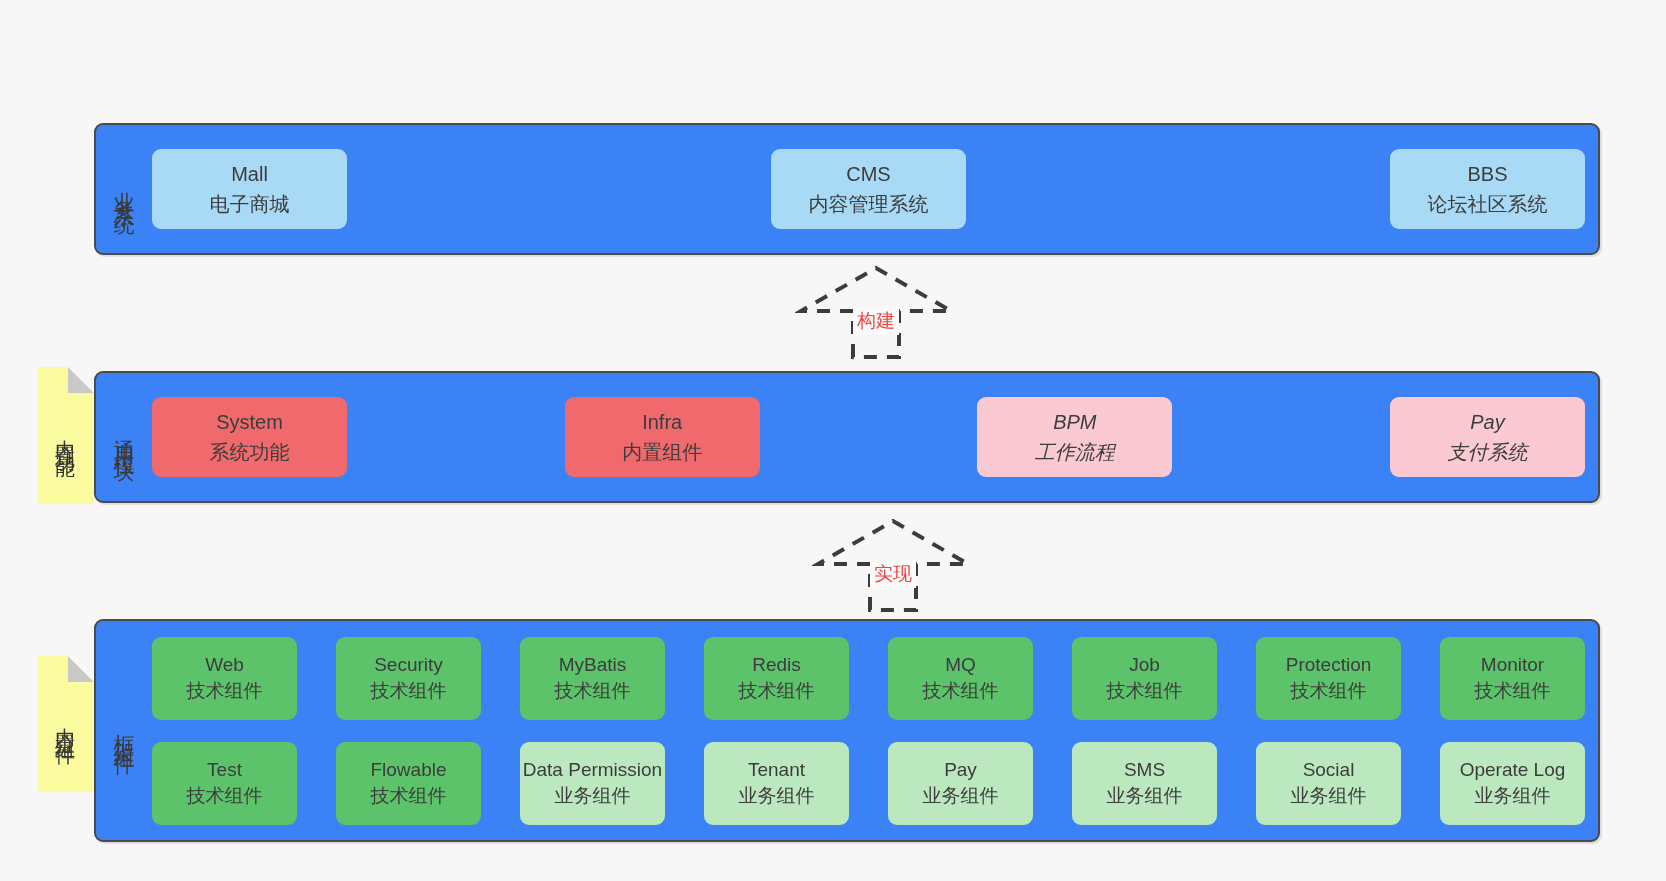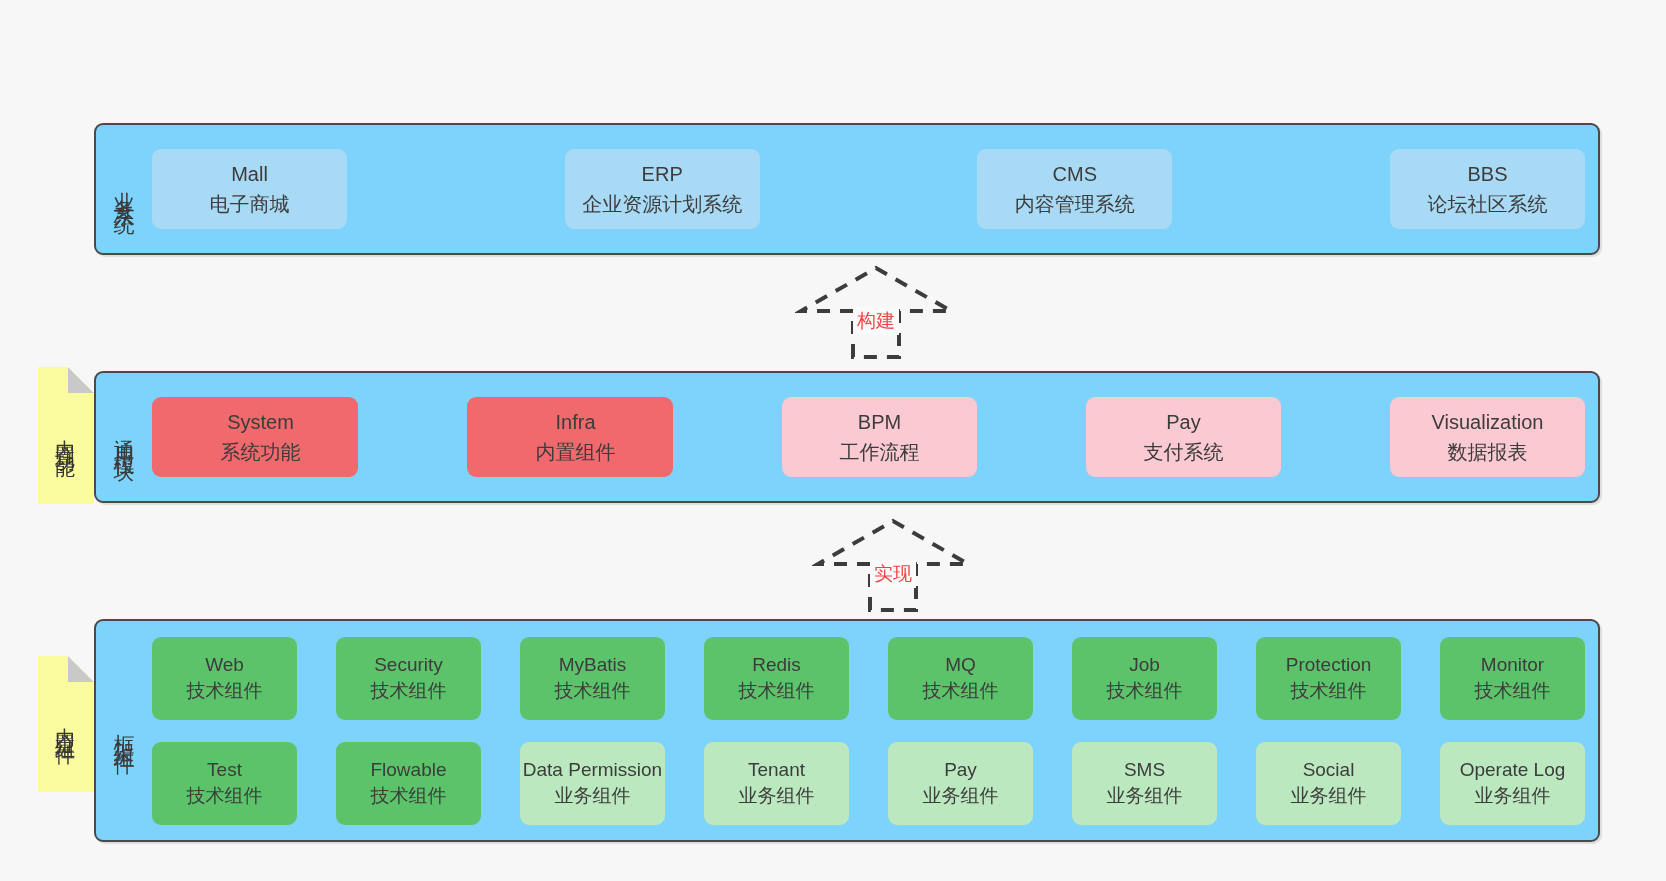--- a/index.html
+++ b/index.html
@@ -4,21 +4,21 @@
 <style>
   html,body{margin:0;padding:0;background:#f7f7f7;}
   .canvas{
     position:relative;width:1666px;height:881px;overflow:hidden;
     background:#f7f7f7;color:#3c3c3c;
     font-family:"Liberation Sans","DejaVu Sans",sans-serif;
   }
   
   .band{
     position:absolute;left:94px;width:1506px;box-sizing:border-box;
-    background:#7dd3fc;border:2px solid #4a4a4a;border-radius:9px;
+    background:#3b82f6;border:2px solid #4a4a4a;border-radius:9px;
     box-shadow:2px 2px 1px rgba(0,0,0,0.10);
     display:flex;align-items:stretch;
   }
   #band-business{top:123px;height:132px;}
   #band-modules{top:371px;height:132px;}
   #band-components{top:619px;height:223px;}
   .band-label{
     writing-mode:vertical-rl;text-orientation:upright;
     font-size:21px;letter-spacing:7px;color:#3a3a3a;
     margin:auto 4px auto 14px;white-space:nowrap;
@@ -34,22 +34,22 @@
   .row{display:flex;justify-content:space-between;}
   
   .box{
     border-radius:9px;display:flex;flex-direction:column;
     align-items:center;justify-content:center;text-align:center;
   }
   .box .t,.box .s{width:100%;}
   .wide{width:195px;height:80px;font-size:20px;line-height:30px;}
   .small{width:145px;height:83px;font-size:19px;line-height:26px;}
   .blue{background:#a9daf5;}
-  .red{background:#f0696c;padding-left:11px;}
-  .pink{background:#fac9d1;}
+  .red{background:#f0696c;}
+  .pink{background:#fac9d1;font-style:italic;}
   .green{background:#5dc36b;}
   .lightgreen{background:#bce8bf;}
   
   .sticky{
     position:absolute;width:56px;background:#fafa9e;
     clip-path:polygon(0 0,calc(100% - 26px) 0,100% 26px,100% 100%,0 100%);
     display:flex;align-items:center;justify-content:center;
   }
   #sticky-features{left:38px;top:367px;height:137px;}
   #sticky-components{left:38px;top:656px;height:136px;}
@@ -88,24 +88,20 @@
   </div>
 
   <section class="band" id="band-business">
     <div class="band-label">业务系统</div>
     <div class="boxes">
       <div class="box wide blue">
         <div class="t">Mall</div>
         <div class="s">电子商城</div>
       </div>
       <div class="box wide blue">
-        <div class="t">ERP</div>
-        <div class="s">企业资源计划系统</div>
-      </div>
-      <div class="box wide blue">
         <div class="t">CMS</div>
         <div class="s">内容管理系统</div>
       </div>
       <div class="box wide blue">
         <div class="t">BBS</div>
         <div class="s">论坛社区系统</div>
       </div>
     </div>
   </section>
 
@@ -128,24 +124,20 @@
         <div class="s">内置组件</div>
       </div>
       <div class="box wide pink">
         <div class="t">BPM</div>
         <div class="s">工作流程</div>
       </div>
       <div class="box wide pink">
         <div class="t">Pay</div>
         <div class="s">支付系统</div>
       </div>
-      <div class="box wide pink">
-        <div class="t">Visualization</div>
-        <div class="s">数据报表</div>
-      </div>
     </div>
   </section>
 
   <div class="arrow" id="arrow-implement">
     <svg width="162" height="100" viewBox="0 0 162 100">
       <path d="M58 94 L58 48 L6 48 L81 5 L156 48 L104 48 L104 94 Z"></path>
     </svg>
     <div class="arrow-label">实现</div>
   </div>
 

